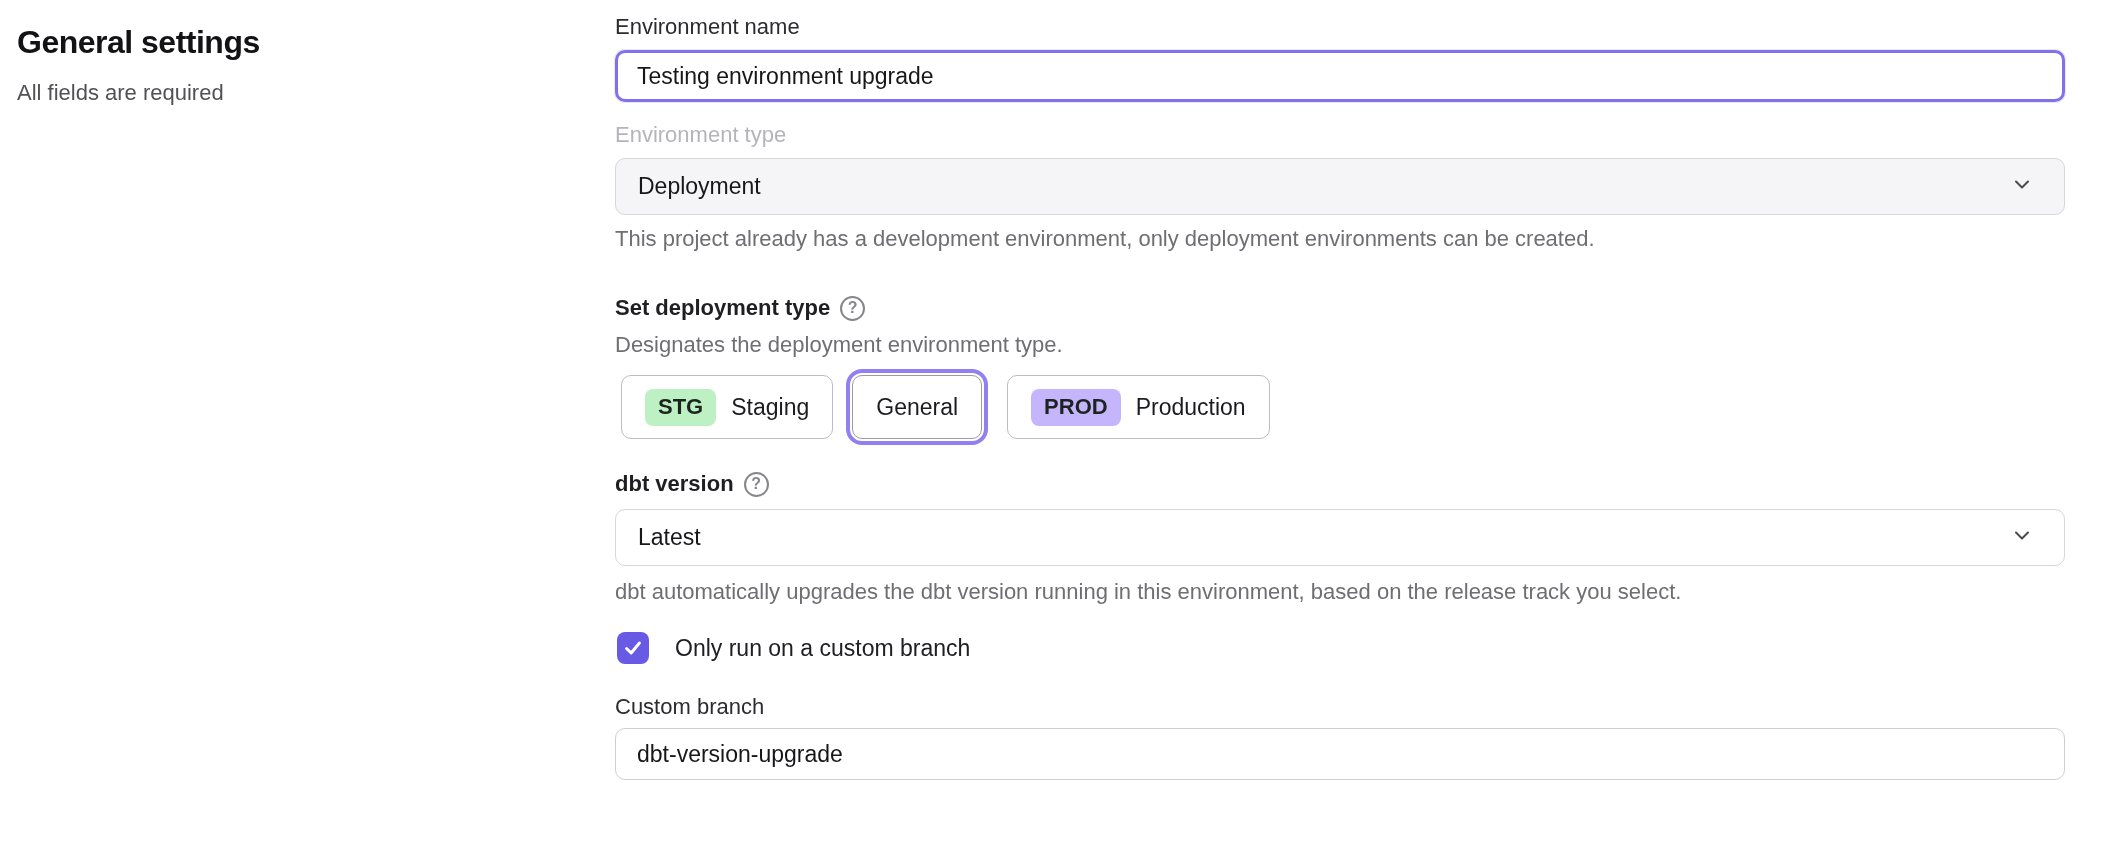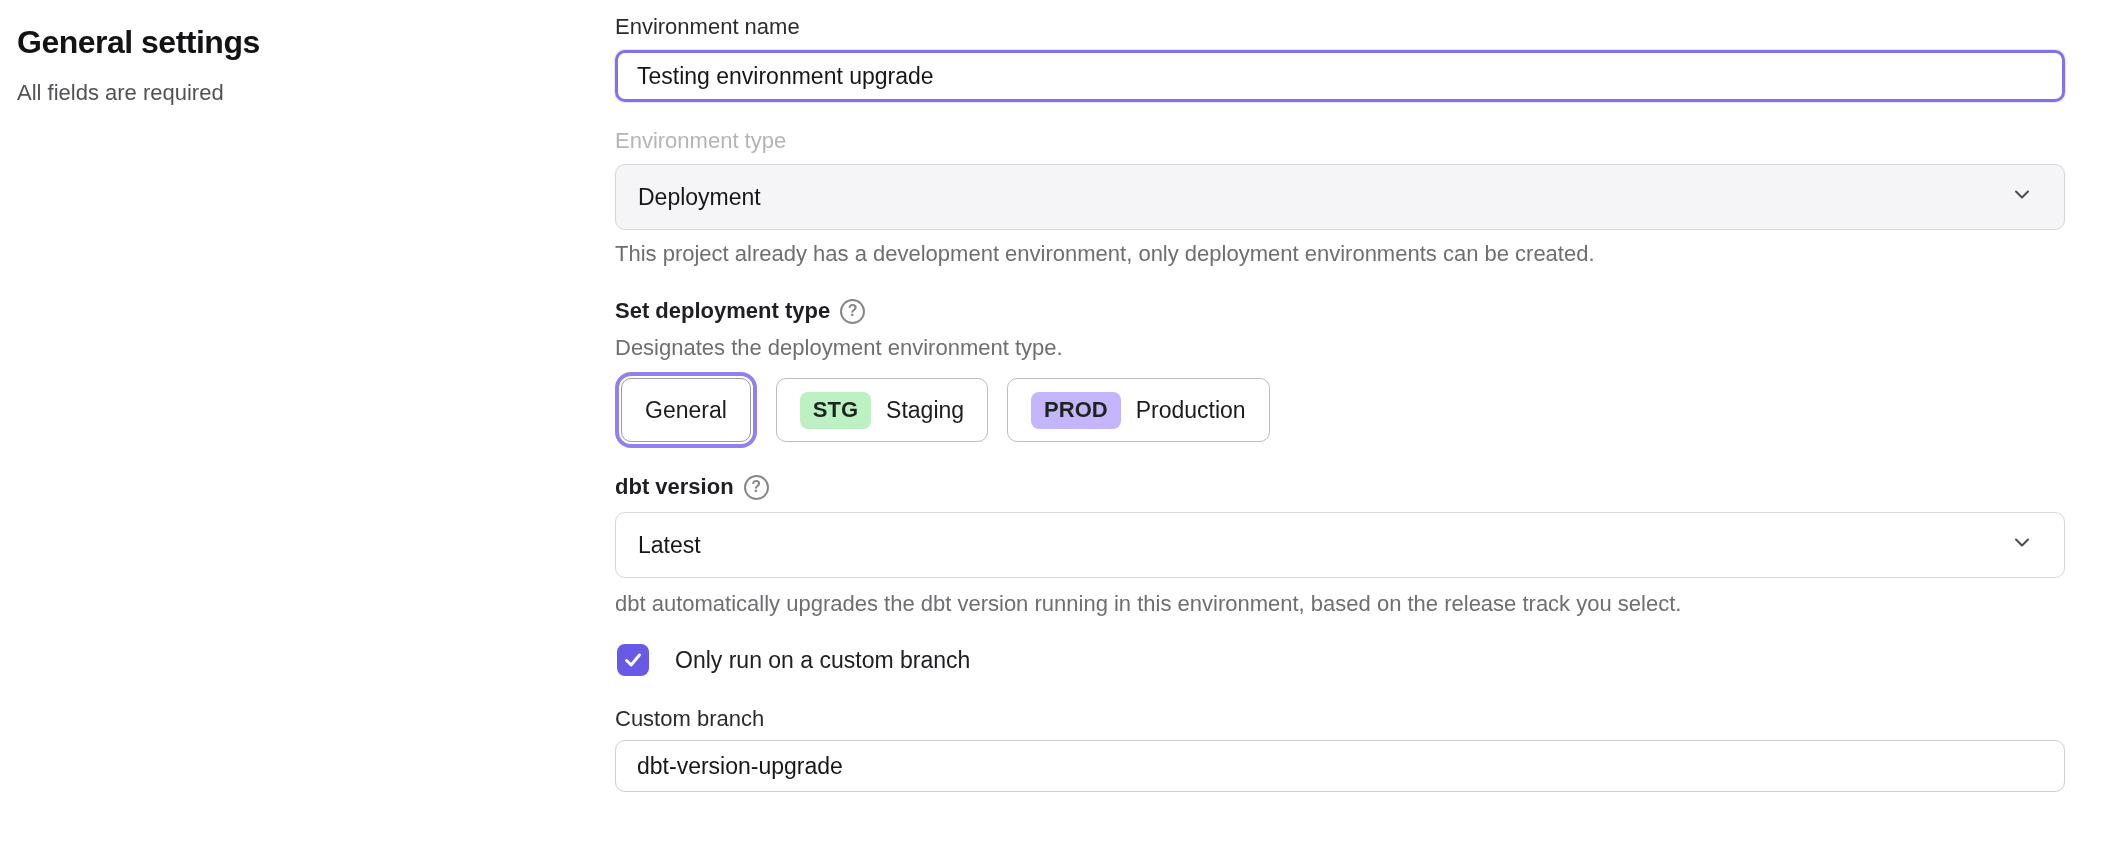--- a/index.html
+++ b/index.html
@@ -30,30 +30,30 @@
 
   .txt{
     display:flex;align-items:center;width:100%;height:52px;
     border:1px solid #cfcfd5;border-radius:10px;background:#fff;
     font-size:23px;color:#17171a;padding:0 21px;
   }
   .txt.focused{border:3px solid var(--focus);padding:0 19px;box-shadow:0 0 0 1px rgba(130,114,234,.18)}
 
   .select{
     display:flex;align-items:center;justify-content:space-between;
-    width:100%;height:66px;border:1px solid #d6d6db;border-radius:10px;
+    width:100%;height:57px;border:1px solid #d6d6db;border-radius:10px;
     background:#fff;font-size:23px;color:#17171a;padding:0 22px;cursor:pointer;
   }
   .select.disabled{background:#f5f5f7;cursor:default}
   .chev{flex:0 0 auto;margin-right:8px}
 
   .helper{margin:10px 0 0;font-size:22px;line-height:28px;color:#6e6e73}
 
-  .field-name{margin-bottom:24px}
-  .field-type{margin-bottom:28px}
+  .field-name{margin-bottom:18px}
+  .field-type{margin-bottom:40px}
   .section-deploy{margin-bottom:24px}
   .field-version{margin-bottom:26px}
   .cb-row{display:flex;align-items:center;gap:26px;padding-left:2px;margin-bottom:28px}
   .field-branch .lbl{margin-bottom:6px}
 
   .help-icon{
     width:25px;height:25px;border:2px solid #86868b;border-radius:50%;
     display:inline-flex;align-items:center;justify-content:center;
     font-size:16px;line-height:1;font-weight:700;color:#86868b;cursor:pointer;
   }
@@ -110,26 +110,26 @@
     <p class="helper">This project already has a development environment, only deployment environments can be created.</p>
   </div>
 
   <div class="section-deploy">
     <div class="lbl-row">
       <span class="lbl bold">Set deployment type</span>
       <span class="help-icon">?</span>
     </div>
     <p class="helper" style="margin-top:0">Designates the deployment environment type.</p>
     <div class="type-row">
-      <button class="type-btn selected">
-        <span>General</span>
-      </button>
       <button class="type-btn">
         <span class="badge" style="background: rgb(189, 240, 195);">STG</span>
         <span>Staging</span>
+      </button>
+      <button class="type-btn selected">
+        <span>General</span>
       </button>
       <button class="type-btn">
         <span class="badge" style="background: #c4b5fd;">PROD</span>
         <span>Production</span>
       </button>
     </div>
   </div>
 
   <div class="field-version">
     <div class="lbl-row">

